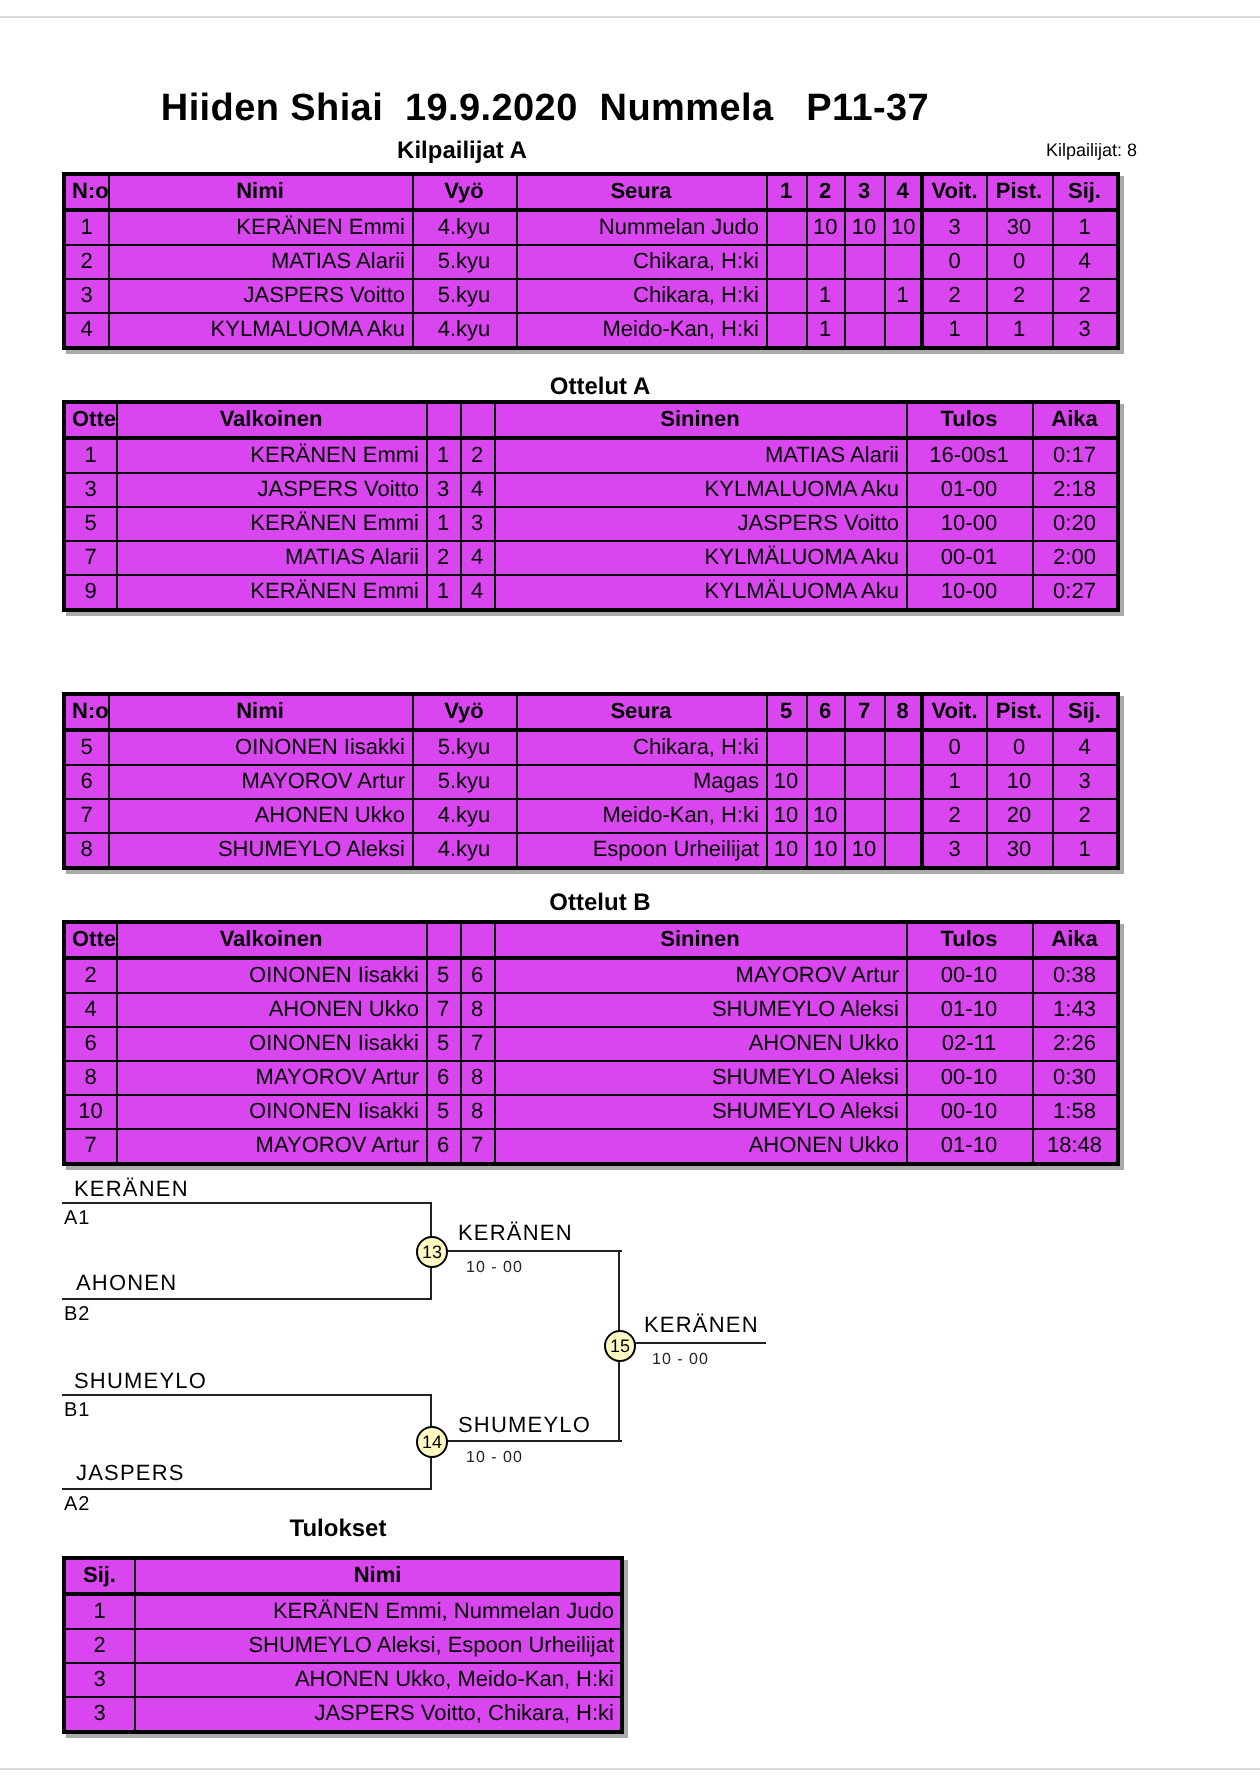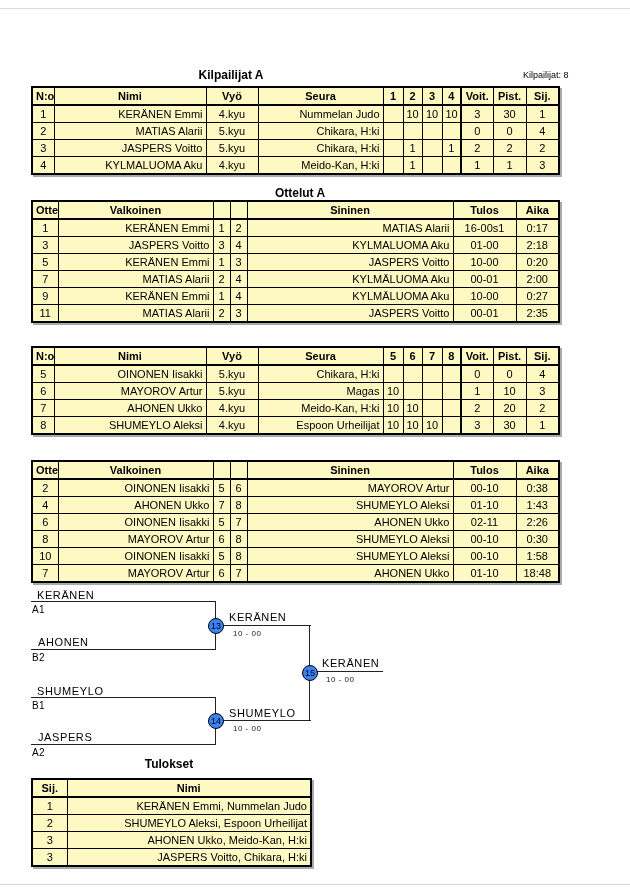--- a/index.html
+++ b/index.html
@@ -4,41 +4,42 @@
 <style>
   html,body{margin:0;padding:0;background:#fff;}
   .page{position:relative;width:630px;height:891px;background:#fff;overflow:hidden;
         font-family:"Liberation Sans",sans-serif;color:#000;}
   .edge{position:absolute;left:0;width:630px;height:1px;background:#d9d9d9;}
   .title{position:absolute;left:0;top:44px;width:545px;text-align:center;
          font-weight:bold;font-size:19px;white-space:pre;letter-spacing:.2px;}
   .sh{position:absolute;font-weight:bold;font-size:12px;text-align:center;white-space:pre;}
   .count{position:absolute;left:523px;top:70px;width:70px;font-size:9px;}
   table.grid{position:absolute;border-collapse:collapse;table-layout:fixed;
-             border:2px solid #000;box-shadow:2px 2px 0 #aaa;background:#fef9c3;}
+             border:2px solid #000;box-shadow:2px 2px 0 #aaa;background:#d946ef;}
   .grid th,.grid td{border:1px solid #000;height:16px;font-size:11px;
                     padding:0 3px;overflow:hidden;white-space:nowrap;}
   .grid th{font-weight:bold;border-bottom:2px solid #000;text-align:center;}
   .al{text-align:right;} .ac{text-align:center;}
   .thickL{border-left:2px solid #000 !important;margin-top:26px;}
   
   .bl{position:absolute;background:#222;}
   .bname{position:absolute;font-size:11px;letter-spacing:.6px;white-space:nowrap;}
   .bseed{position:absolute;font-size:10px;letter-spacing:.4px;}
   .bscore{position:absolute;font-size:8px;color:#222;letter-spacing:.5px;white-space:nowrap;}
   .bcircle{position:absolute;width:14px;height:14px;border:1px solid #000;border-radius:50%;
-           background:#3b82f6;font-size:9px;line-height:14px;text-align:center;z-index:2;}
+           background:#fef9c3;font-size:9px;line-height:14px;text-align:center;z-index:2;}
 </style>
 </head>
 <body>
 
 <div class="page">
   <div class="edge" style="top:8px"></div>
   <div class="edge" style="top:884px"></div>
 
+  <div class="title">Hiiden Shiai  19.9.2020  Nummela   P11-37</div>
   <div class="sh" style="left:131px;top:68px;width:200px">Kilpailijat A</div>
   <div class="count">Kilpailijat: 8</div>
 
   <table class="grid" style="left:31px;top:86px;width:527px">
     <colgroup>
         <col style="width:22px">
         <col style="width:152px">
         <col style="width:52px">
         <col style="width:125px">
         <col style="width:20px">
@@ -178,29 +179,20 @@
     </tr>
     <tr>
       <td class="ac">9</td>
       <td class="al">KERÄNEN Emmi</td>
       <td class="ac">1</td>
       <td class="ac">4</td>
       <td class="al">KYLMÄLUOMA Aku</td>
       <td class="ac">10-00</td>
       <td class="ac">0:27</td>
     </tr>
-    <tr>
-      <td class="ac">11</td>
-      <td class="al">MATIAS Alarii</td>
-      <td class="ac">2</td>
-      <td class="ac">3</td>
-      <td class="al">JASPERS Voitto</td>
-      <td class="ac">00-01</td>
-      <td class="ac">2:35</td>
-    </tr>
   </tbody>
     </table>
 
 
   <table class="grid" style="left:31px;top:346px;width:527px">
     <colgroup>
         <col style="width:22px">
         <col style="width:152px">
         <col style="width:52px">
         <col style="width:125px">
@@ -274,20 +266,21 @@
       <td class="ac">10</td>
       <td class="ac">10</td>
       <td class="ac"></td>
       <td class="ac thickL">3</td>
       <td class="ac">30</td>
       <td class="ac">1</td>
     </tr>
   </tbody>
     </table>
 
+  <div class="sh" style="left:195px;top:444px;width:210px">Ottelut B</div>
 
   <table class="grid" style="left:31px;top:460px;width:527px">
     <colgroup>
         <col style="width:26px">
         <col style="width:155px">
         <col style="width:17px">
         <col style="width:17px">
         <col style="width:206px">
         <col style="width:63px">
         <col style="width:43px">

